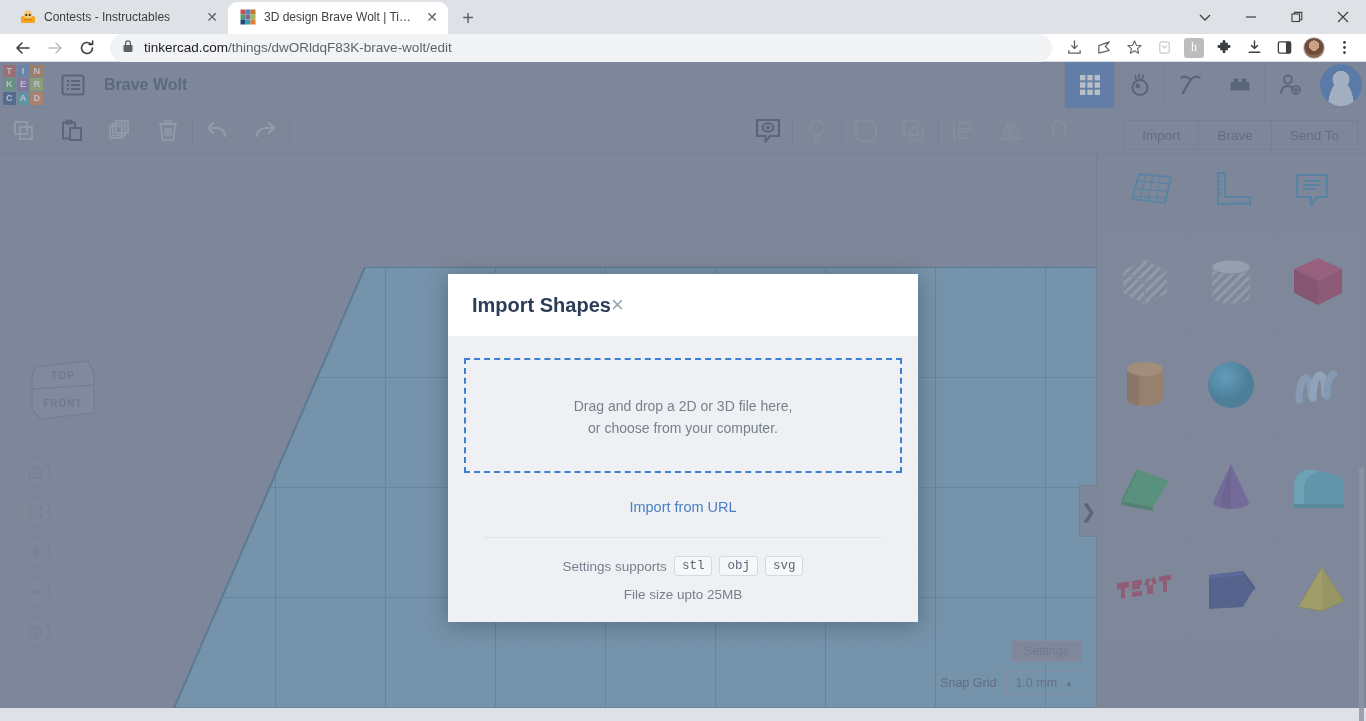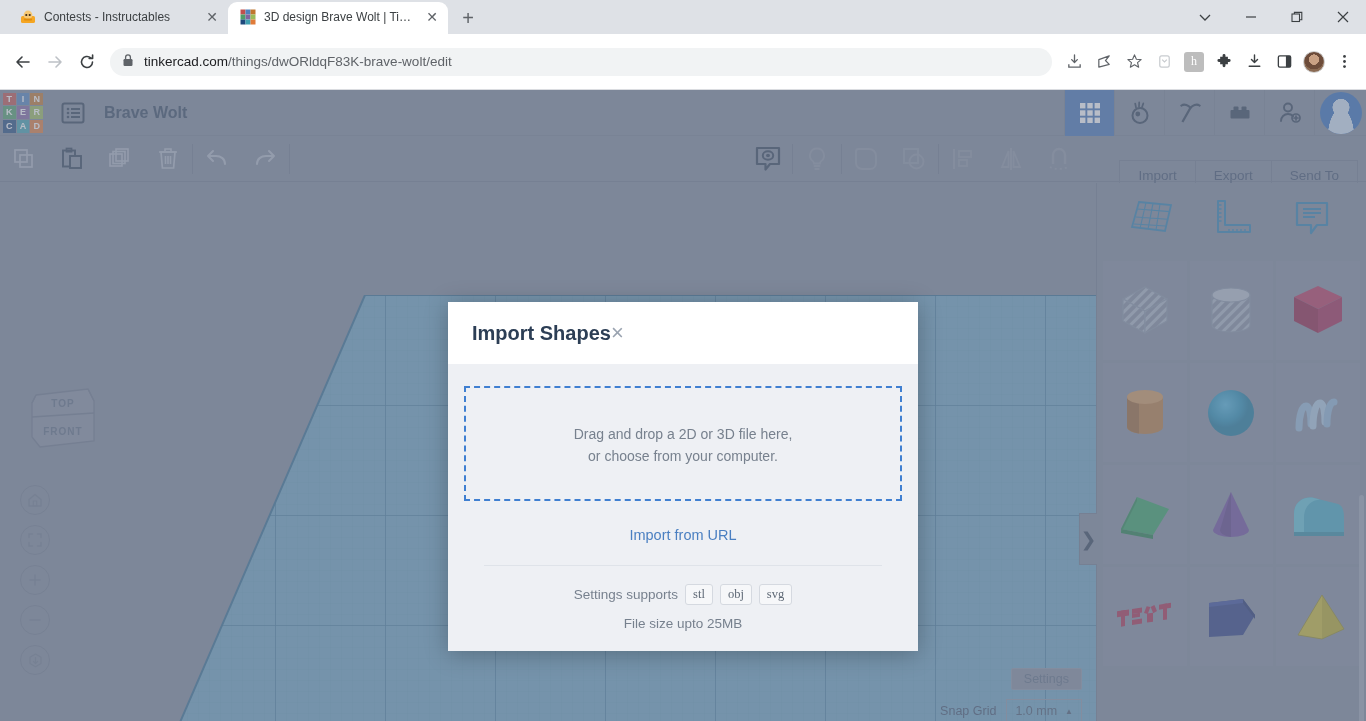--- a/index.html
+++ b/index.html
@@ -35,21 +35,21 @@
     font-size: 20px; color: #5f6368; border-radius: 50%;
   }
   .window-controls {
     position: absolute; right: 0; top: 0; height: 34px;
     display: flex; align-items: center;
   }
   .wc-btn { width: 46px; height: 34px; display:flex;
     align-items:center; justify-content:center; color:#3c4043; }
 
   .browser-toolbar {
-    height: 56px; background: #ffffff; display: flex; align-items: center;
+    height: 28px; background: #ffffff; display: flex; align-items: center;
     padding: 0 8px; gap: 2px; border-bottom: 1px solid #dadce0;
   }
   .nav-btn { width: 30px; height: 30px; display:flex; align-items:center;
     justify-content:center; border-radius:50%; color:#5f6368; }
   .nav-btn.disabled { color: #bdc1c6; }
   .omnibox {
     flex: 1; height: 28px; background: #f1f3f4; border-radius: 14px;
     display: flex; align-items: center; padding: 0 12px; gap: 10px;
     margin: 0 6px; font-size: 13.5px; color: #202124;
   }
@@ -102,21 +102,21 @@
   .tc-toolbar {
     height: 46px; background:#7d8799; display:flex; align-items:center;
     position:relative; border-bottom:1px solid #6e798c;
   }
   .tool-group { display:flex; align-items:center; height:46px; }
   .tool-btn { width:48px; height:46px; display:flex; align-items:center;
     justify-content:center; color:#aeb6c4; }
   .tool-btn.enabled { color:#2d3e55; }
   .tool-div { width:1px; height:30px; background:#6e798c; }
   .mid-tools { position:absolute; left:744px; top:0; display:flex; align-items:center; height:46px; }
-  .right-tools { position:absolute; right:0; top:16px; display:flex; align-items:center;
+  .right-tools { position:absolute; right:0; top:4px; display:flex; align-items:center;
      height:46px; padding-right:8px; gap:0; }
   .tc-btn { height:30px; padding:0 18px; display:flex; align-items:center;
     justify-content:center; font-size:13.5px; color:#3d4f6b;
     border:1px solid #6e798c; margin-left:-1px; background:transparent; }
 
   
   .canvas { position:absolute; left:0; top:93px; right:270px; bottom:0;
     overflow:hidden; background:#7d8799; }
   .workplane { position:absolute; left:165px; top:112px; width:935px; height:462px; }
 
@@ -177,21 +177,21 @@
     text-align:center; }
   .dz-line { font-size:14px; color:#77818e; line-height:1.55; }
   .choose-btn { margin:32px auto 0 auto; width:204px; height:34px;
     background:#5b91dd; color:#fff; font-size:15px; font-weight:bold;
     border-radius:4px; display:flex; align-items:center; justify-content:center; }
   .import-url { text-align:center; margin-top:26px; font-size:14.5px; color:#4a7fc1; }
   .modal-sep { height:1px; background:#dfe3e9; margin:22px 20px 0 20px; }
   .supports { margin-top:18px; text-align:center; font-size:13.5px;
     color:#77818e; display:flex; align-items:center; justify-content:center; gap:7px; }
   .chip { border:1px solid #d5d9e0; background:#f6f7f9; border-radius:3px;
-    padding:2px 7px; font-family:Liberation Serif, serif; font-size:12.5px;
+    padding:2px 7px; font-family:Liberation Mono, monospace; font-size:12.5px;
     color:#5e6875; }
   .filesize { margin-top:11px; text-align:center; font-size:13.5px; color:#77818e; }
 </style>
 </head>
 <body>
 
 <div class="browser-tabstrip">
   <div class="tab inactive">
     <span class="tab-favicon">
       <svg width="16" height="16" viewBox="0 0 16 16">
@@ -496,21 +496,21 @@
       <div class="tool-btn">
         <svg width="26" height="26" viewBox="0 0 26 26">
           <path d="M7 18V9a6 6 0 0 1 12 0v9" stroke="#8c95a5" stroke-width="2.4" fill="none"></path>
           <path d="M4 21c4 2.5 14 2.5 18 0" stroke="#8c95a5" stroke-width="1.8" fill="none" stroke-dasharray="2 3"></path>
         </svg>
       </div>
     </div>
 
     <div class="right-tools">
       <div class="tc-btn">Import</div>
-      <div class="tc-btn">Export</div>
+      <div class="tc-btn">Brave</div>
       <div class="tc-btn">Send To</div>
     </div>
   </div>
 
   <div class="canvas">
     <svg class="workplane" viewBox="0 0 935 462">
       <defs>
         <pattern id="fine" width="11" height="11" patternUnits="userSpaceOnUse">
           <path d="M11 0H0v11" stroke="#5b93b5" stroke-width="0.7" fill="none"></path>
         </pattern>

